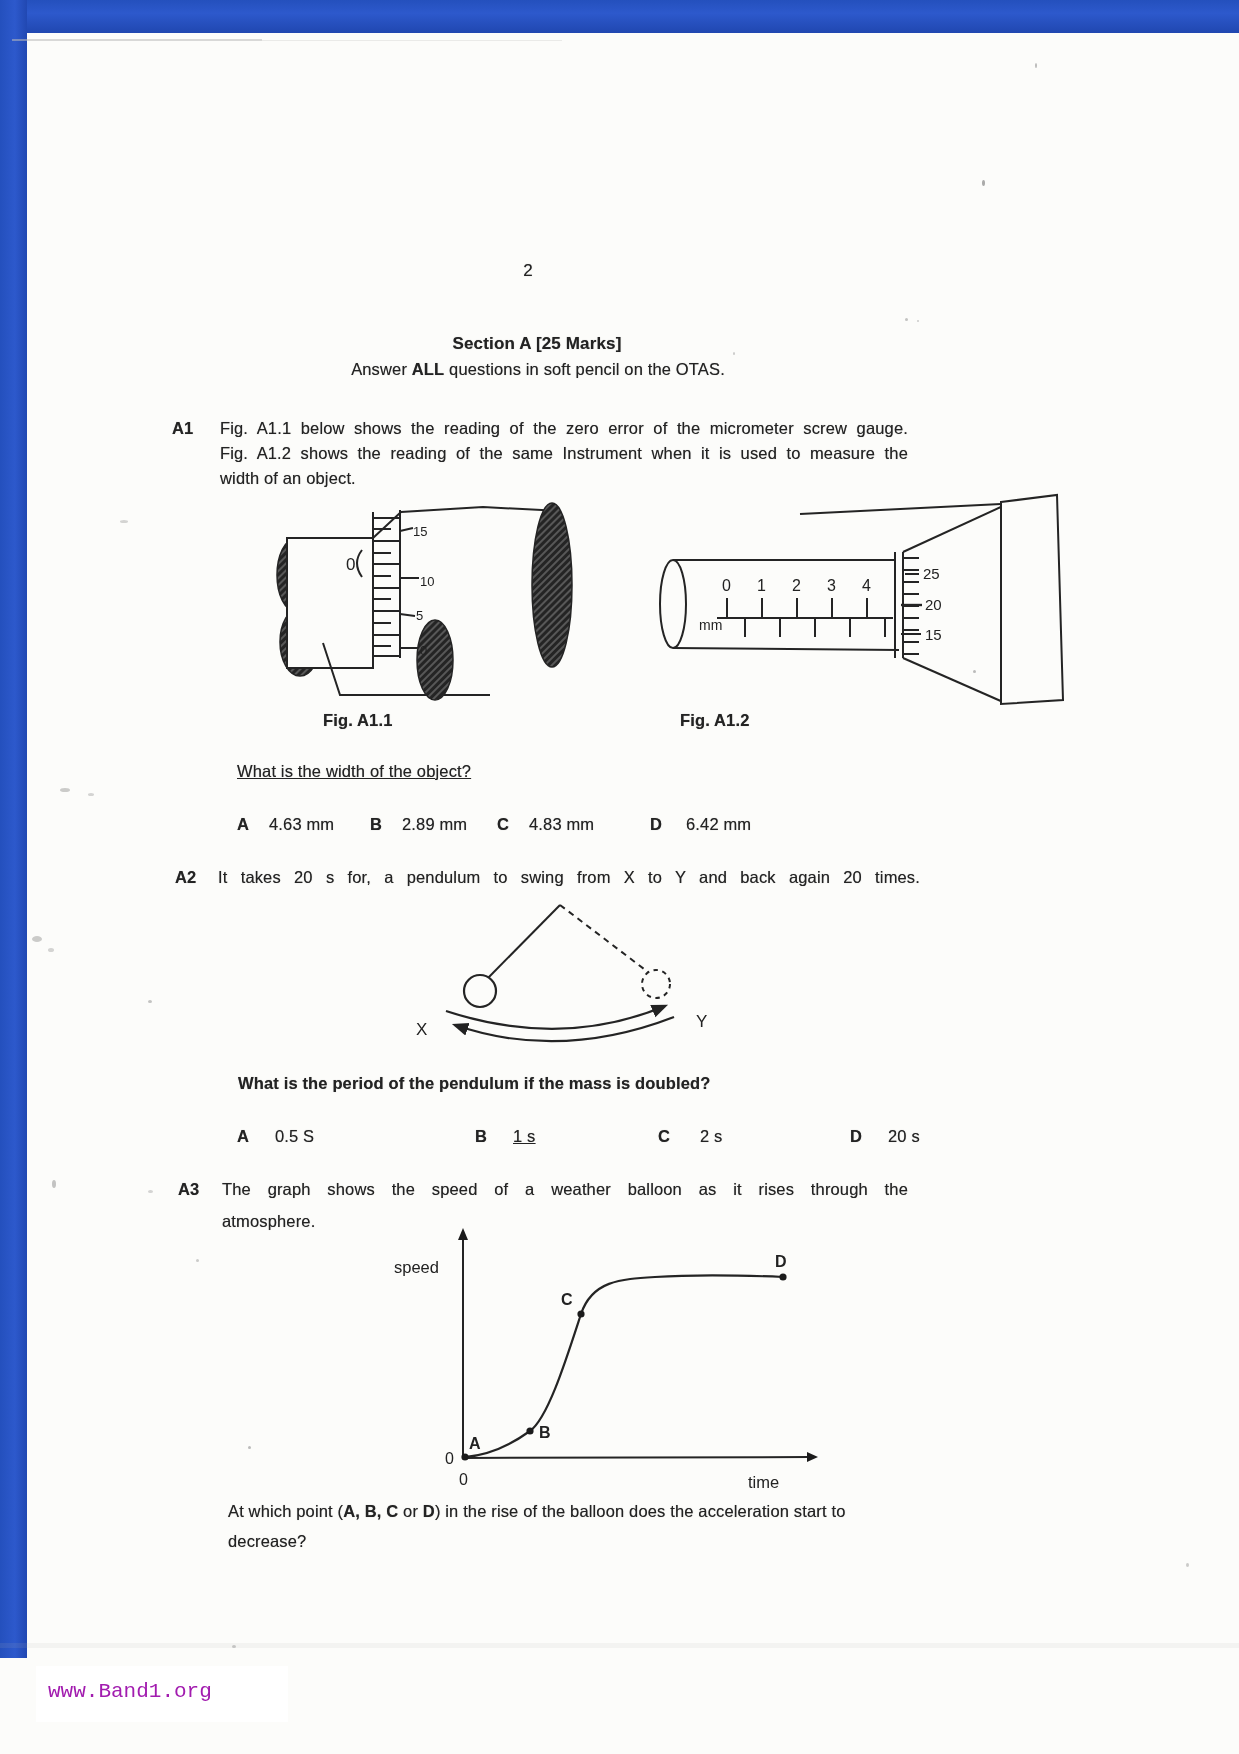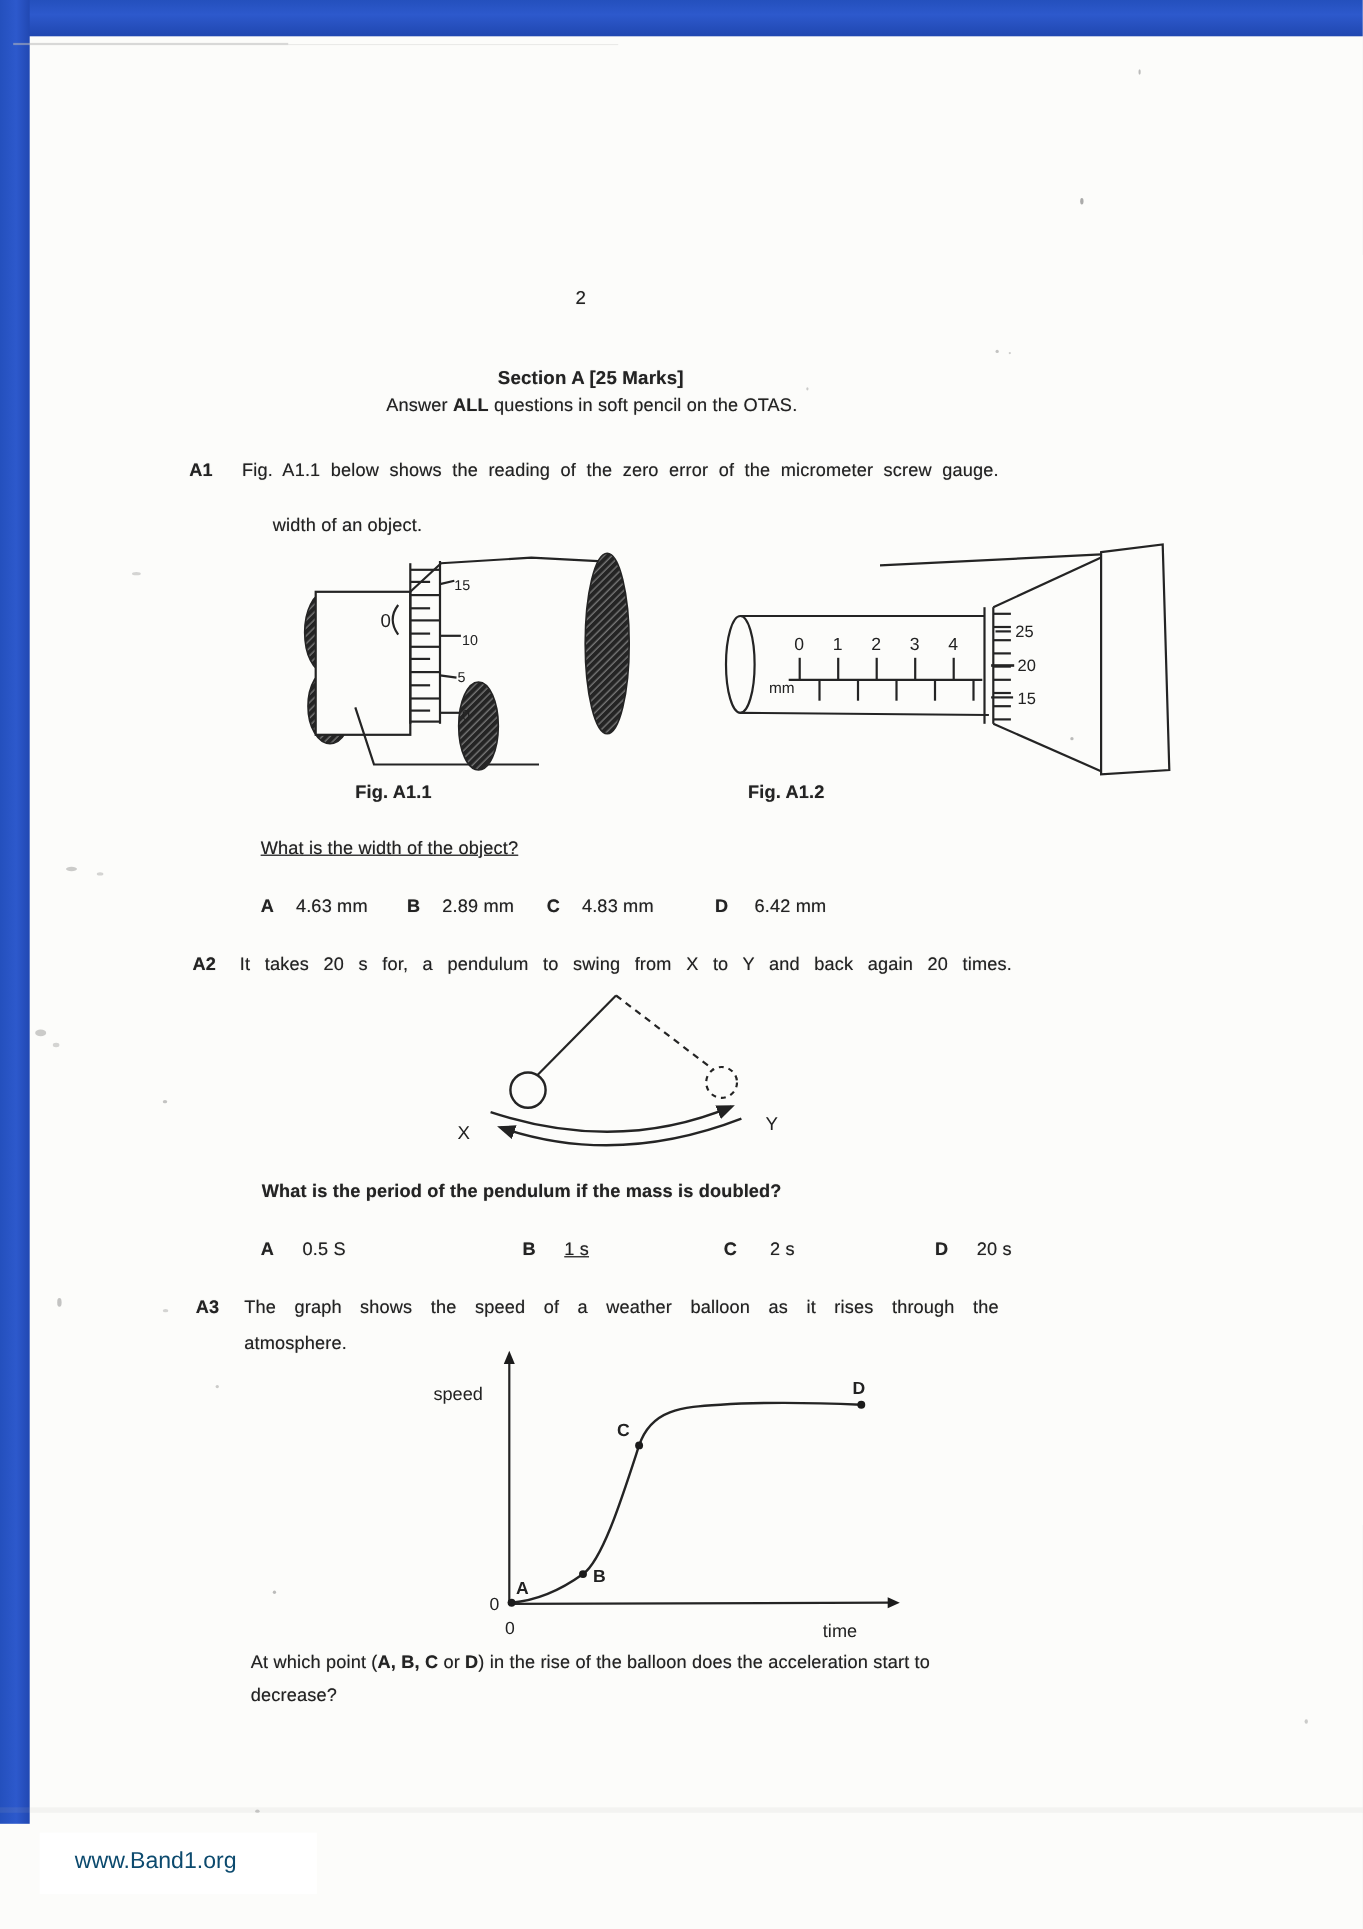--- a/index.html
+++ b/index.html
@@ -30,21 +30,22 @@
   <div class="scanline" style="left:12px;top:39px;width:250px;height:2px;opacity:.55;"></div>
   <div class="scanline" style="left:262px;top:40px;width:300px;height:1px;opacity:.28;"></div>
   <div class="scanline" style="left:0;top:1643px;width:1239px;height:5px;opacity:.12;"></div>
 
   <div class="txt ctr" style="left:528px;top:258px;font-size:17px;">2</div>
   <div class="txt ctr b" style="left:537px;top:331px;font-size:17px;">Section A [25 Marks]</div>
   <div class="txt ctr" style="left:538px;top:357px;"><span>Answer </span><span class="b">ALL</span><span> questions in soft pencil on the OTAS.</span></div>
 
   <div class="txt b" style="left:172px;top:416px;">A1</div>
   <div class="txt just" style="left:220px;top:416px;width:688px;">Fig. A1.1 below shows the reading of the zero error of the micrometer screw gauge.</div>
-  <div class="txt" style="left:220px;top:466px;margin-left:28px;">width of an object.</div>
+  <div class="txt just" style="left:220px;top:441px;width:688px;">Fig. A1.2 shows the reading of the same Instrument when it is used to measure the</div>
+  <div class="txt" style="left:220px;top:466px;">width of an object.</div>
 
   <svg style="left:258px;top:498px;" width="312" height="205" viewBox="0 0 312 205">
     <defs>
       <pattern id="xh" width="5" height="5" patternUnits="userSpaceOnUse" patternTransform="rotate(45)">
         <rect width="5" height="5" fill="#242424"></rect>
         <line x1="1" y1="0" x2="1" y2="5" stroke="#7a7a7a" stroke-width="1.2"></line>
       </pattern>
     </defs>
     <g stroke="#242424" fill="none" stroke-width="2">
       <ellipse cx="37" cy="77" rx="18" ry="36" fill="url(#xh)" stroke-width="1.5"></ellipse>
@@ -201,21 +202,21 @@
     <text x="89" y="224" font-size="16" font-weight="bold">A</text>
     <text x="159" y="213" font-size="16" font-weight="bold">B</text>
     <text x="181" y="80" font-size="16" font-weight="bold">C</text>
     <text x="395" y="42" font-size="16" font-weight="bold">D</text>
   </svg>
 
   <div class="txt" style="left:228px;top:1499px;"><span>At which point (</span><span class="b">A, B, C</span><span> or </span><span class="b">D</span><span>) in the rise of the balloon does the acceleration start to</span></div>
   <div class="txt" style="left:228px;top:1529px;">decrease?</div>
 
   <div class="abs" style="left:36px;top:1666px;width:252px;height:56px;background:#ffffff;"></div>
-  <div class="abs" style="left:68px;top:1680px;font-family:Liberation Sans, sans-serif;font-size:21px;color:#0c4a6e;">www.Band1.org</div>
+  <div class="abs" style="left:48px;top:1680px;font-family:Liberation Mono, monospace;font-size:21px;color:#a21caf;">www.Band1.org</div>
 
   <div>
     <div class="nz" style="left:982px;top:180px;width:3px;height:6px;opacity:.5;"></div>
     <div class="nz" style="left:1035px;top:63px;width:2px;height:5px;opacity:.4;"></div>
     <div class="nz" style="left:905px;top:318px;width:3px;height:3px;opacity:.35;"></div>
     <div class="nz" style="left:917px;top:320px;width:2px;height:2px;opacity:.3;"></div>
     <div class="nz" style="left:733px;top:352px;width:2px;height:3px;opacity:.3;"></div>
     <div class="nz" style="left:120px;top:520px;width:8px;height:3px;opacity:.25;"></div>
     <div class="nz" style="left:973px;top:670px;width:3px;height:3px;opacity:.4;"></div>
     <div class="nz" style="left:60px;top:788px;width:10px;height:4px;opacity:.3;"></div>

